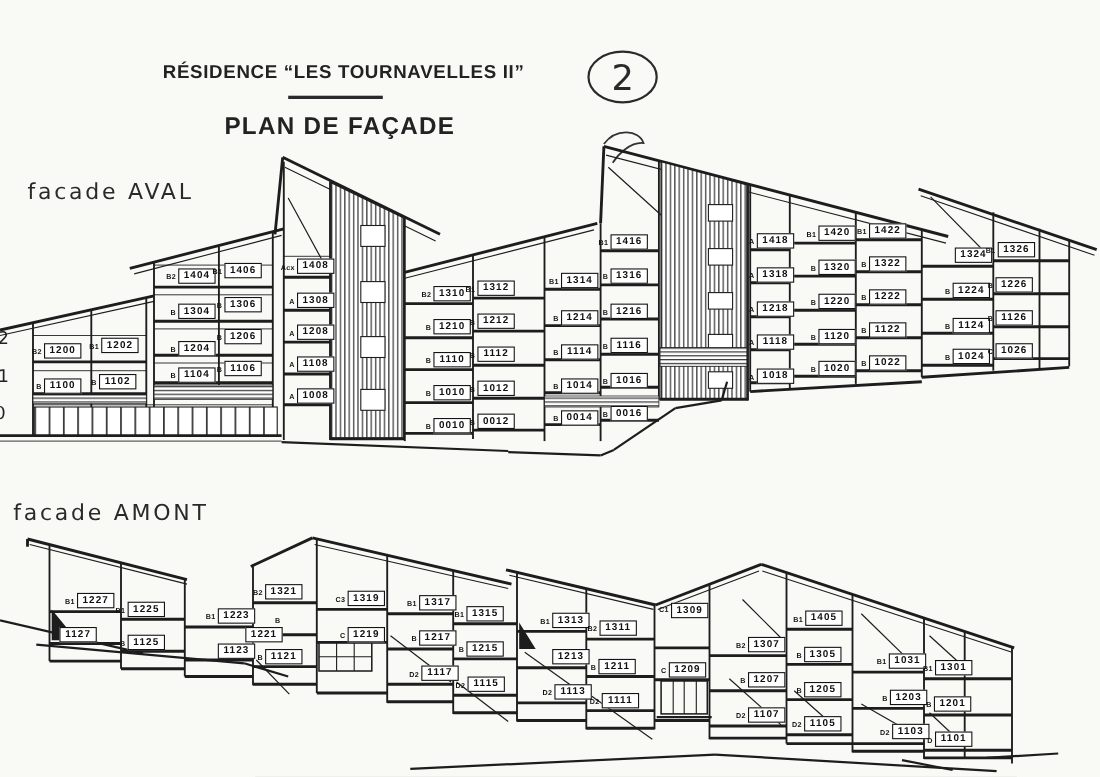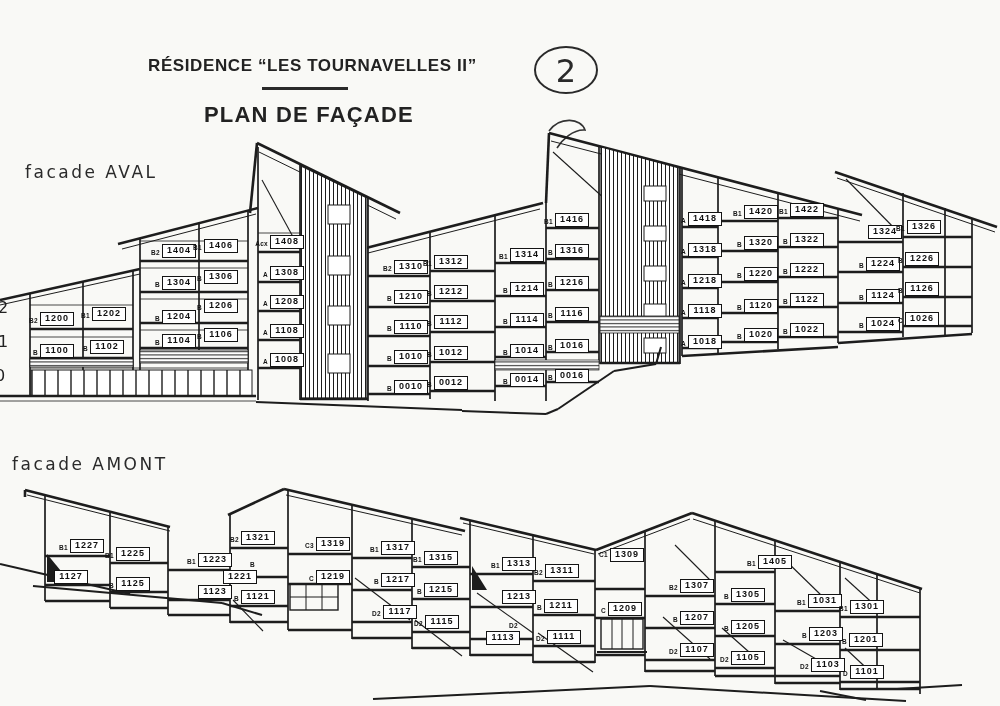--- a/index.html
+++ b/index.html
@@ -13,21 +13,21 @@
   .d{stroke-width:1.1px;} .g{stroke-width:2px;}
   .fr{fill:none;stroke:#1d1d1d;stroke-width:1.4px;}
   .win{fill:#fff;stroke:#1d1d1d;stroke-width:1px;}
   .tri{fill:#1d1d1d;stroke:none;}
 
   .hdr-title{position:absolute;left:148px;top:56px;font-size:17px;font-weight:bold;
              letter-spacing:.6px;color:#222;}
   .hdr-rule{position:absolute;left:262px;top:87px;width:86px;height:2.5px;background:#2a2a2a;}
   .hdr-sub{position:absolute;left:204px;top:102px;font-size:22px;font-weight:bold;
            letter-spacing:1.2px;color:#222;}
-  .facade-label{position:absolute;font-family:"DejaVu Sans",sans-serif;font-size:17px;
+  .facade-label{position:absolute;font-family:"DejaVu Sans",sans-serif;font-size:20px;
                 letter-spacing:2.5px;color:#2a2a2a;}
   .floor-digit{position:absolute;font-family:"DejaVu Sans",sans-serif;font-size:16px;
                font-weight:500;color:#222;}
   .unit{position:absolute;display:flex;align-items:flex-end;white-space:nowrap;}
   .up{display:inline-block;width:16px;text-align:right;font-size:6.5px;font-weight:bold;
       padding-right:2px;padding-bottom:2px;letter-spacing:.3px;color:#141414;}
   .un{display:inline-block;min-width:28px;text-align:center;font-size:9px;line-height:11px;
       font-weight:bold;letter-spacing:1px;border:1.2px solid #141414;background:#fff;
       padding:0 2px 1px 2px;color:#101010;}
   .sheet-num{font-family:"DejaVu Sans",sans-serif;font-size:32px;fill:#2a2a2a;}
@@ -657,21 +657,21 @@
         <span class="un">1115</span>
       </div>
       <div class="unit" style="left: 484px; top: 557px;">
         <span class="up">B1</span>
         <span class="un">1313</span>
       </div>
       <div class="unit" style="left: 484px; top: 590px;">
         <span class="up"></span>
         <span class="un">1213</span>
       </div>
-      <div class="unit" style="left: 486px; top: 622px; flex-direction: column;">
+      <div class="unit" style="left: 486px; top: 622px;">
         <span class="up">D2</span>
         <span class="un">1113</span>
       </div>
       <div class="unit" style="left: 527px; top: 564px;">
         <span class="up">B2</span>
         <span class="un">1311</span>
       </div>
       <div class="unit" style="left: 526px; top: 599px;">
         <span class="up">B</span>
         <span class="un">1211</span>
@@ -693,21 +693,21 @@
         <span class="un">1307</span>
       </div>
       <div class="unit" style="left: 662px; top: 611px;">
         <span class="up">B</span>
         <span class="un">1207</span>
       </div>
       <div class="unit" style="left: 662px; top: 643px;">
         <span class="up">D2</span>
         <span class="un">1107</span>
       </div>
-      <div class="unit" style="left: 740px; top: 555px;">
+      <div class="unit" style="left: 714px; top: 555px;">
         <span class="up">B1</span>
         <span class="un">1405</span>
       </div>
       <div class="unit" style="left: 713px; top: 588px;">
         <span class="up">B</span>
         <span class="un">1305</span>
       </div>
       <div class="unit" style="left: 713px; top: 620px;">
         <span class="up">B</span>
         <span class="un">1205</span>

